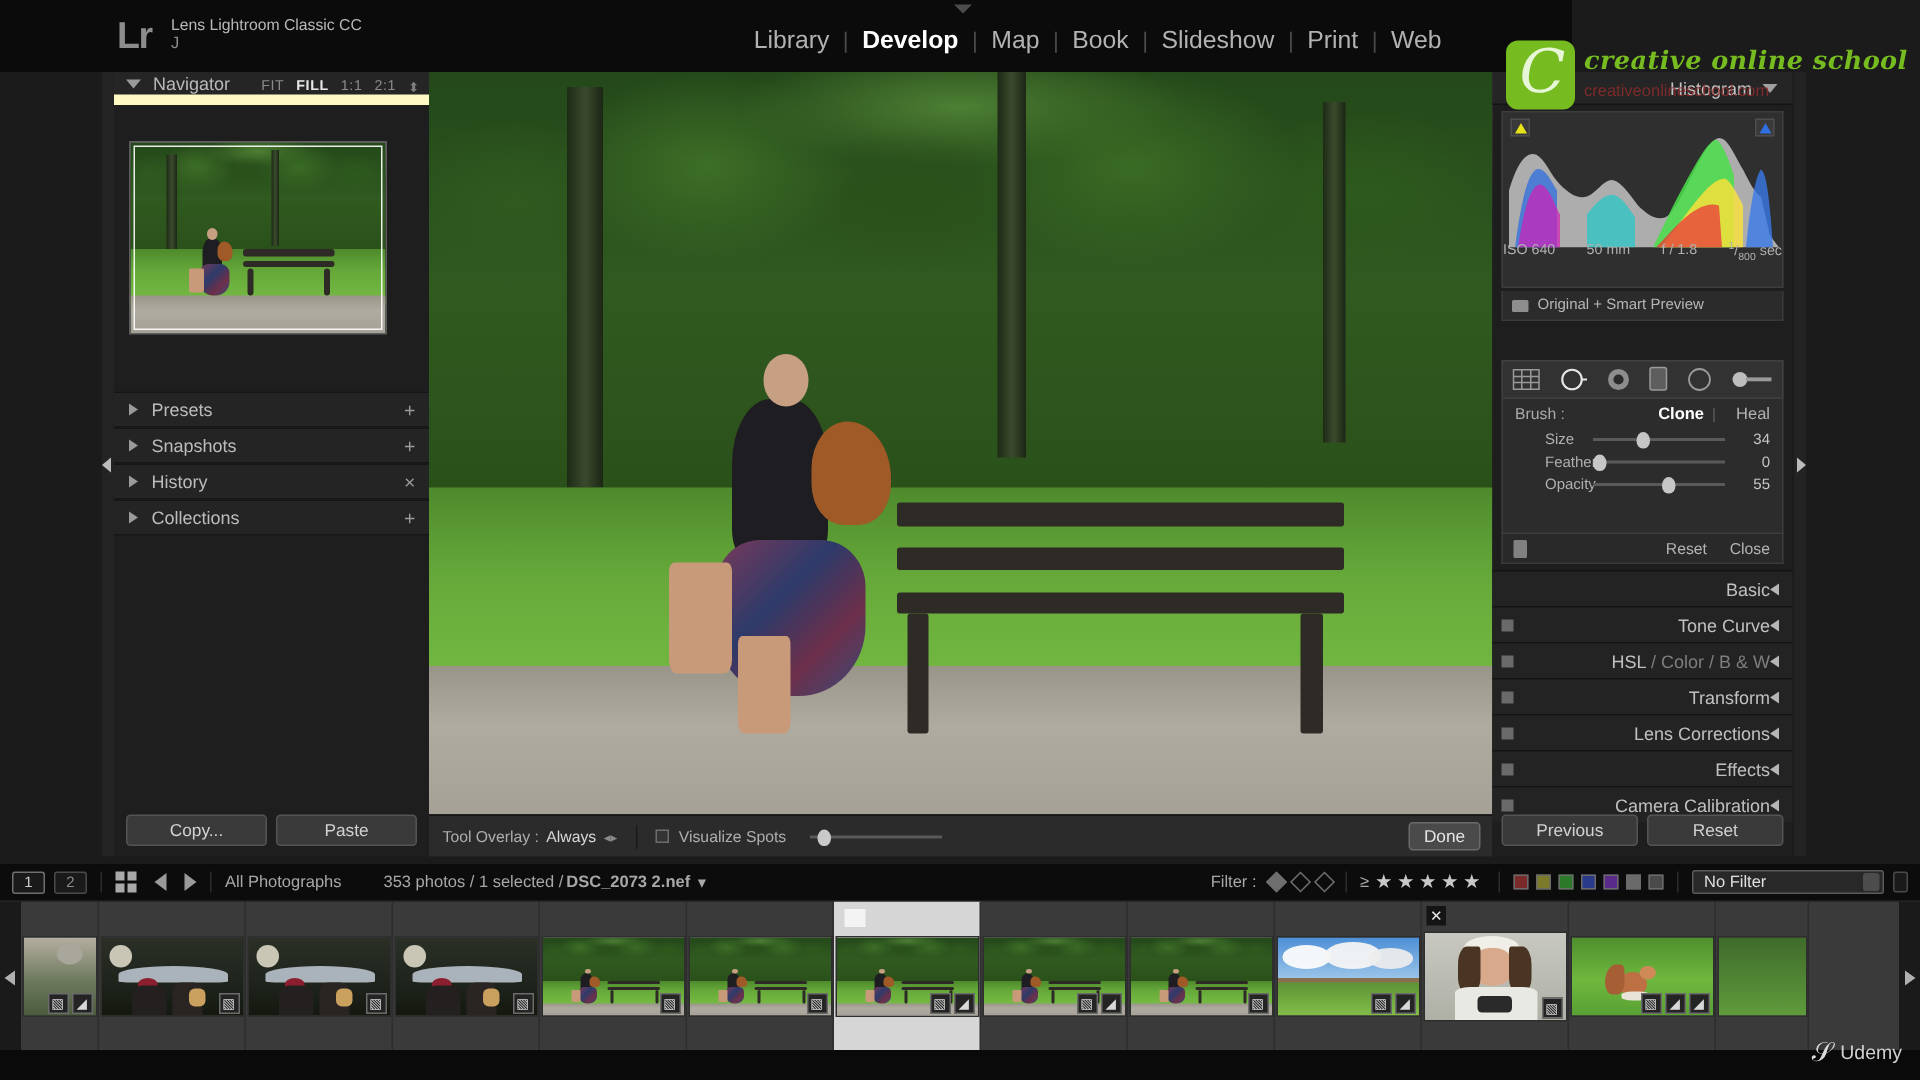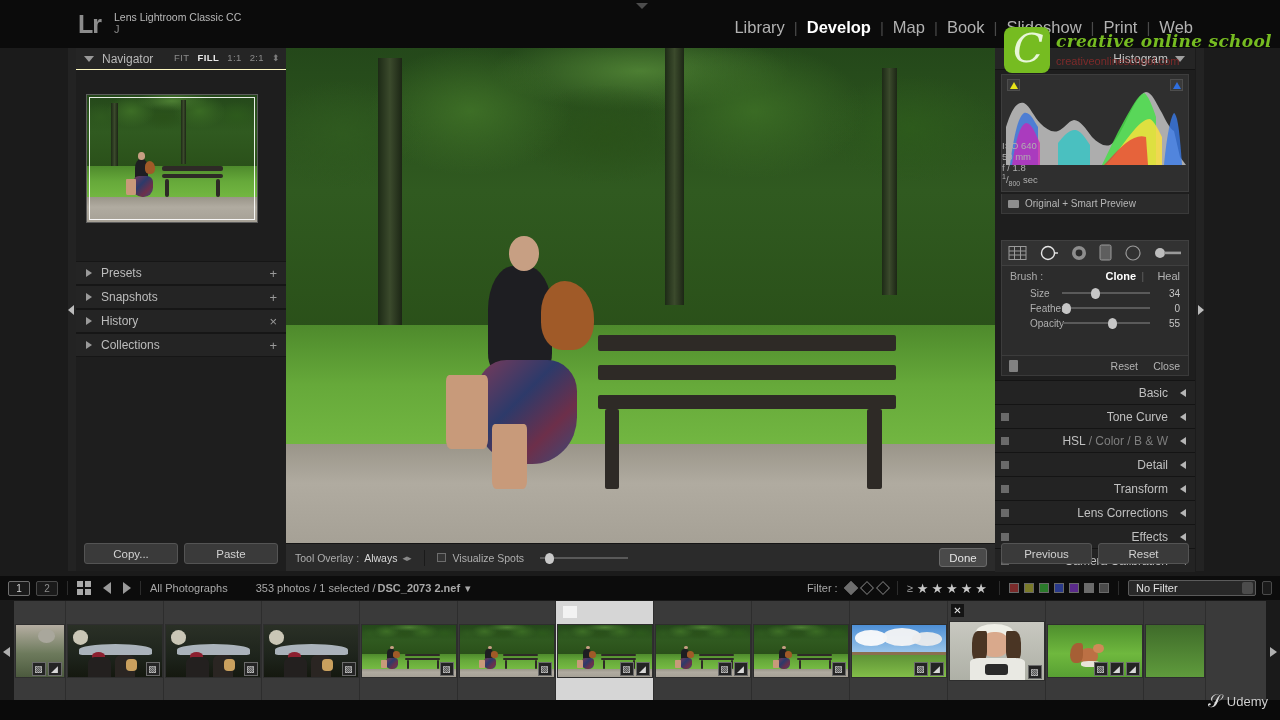--- a/index.html
+++ b/index.html
@@ -5,21 +5,21 @@
   * { box-sizing: border-box; margin: 0; padding: 0; }
   html, body {
     width: 1280px; height: 720px;
     background: #000; overflow: hidden;
     font-family: "Liberation Sans", sans-serif;
     -webkit-font-smoothing: antialiased;
   }
   #app { position: relative; width: 1280px; height: 720px; background: #1b1b1b; }
 
   
-  .topbar { position: absolute; left: 0; top: 0; width: 1280px; height: 48px; background: #0b0b0b; }
+  .topbar { position: absolute; left: 0; top: 0; width: 1048px; height: 48px; background: #0b0b0b; }
   .lr-logo { position: absolute; left: 78px; top: 10px; color: #8c8c8c; font-size: 25px;
              font-weight: bold; letter-spacing: -1px; font-family: "Liberation Sans", sans-serif; }
   .app-title { position: absolute; left: 114px; top: 11px; color: #b9b9b9; font-size: 10.5px; line-height: 12px; width: 170px;}
   .app-title .sub { color: #8c8c8c; font-size: 11px; }
   .modules { position: absolute; right: 78px; top: 18px; display: flex; align-items: center; gap: 0px; }
   .modules .mod { color: #b2b2b2; font-size: 16.5px; padding: 0 9px; cursor: pointer; }
   .modules .mod.active { color: #fff; font-weight: bold; }
   .modules .sep { color: #4a4a4a; font-size: 15px; }
   .arrow-top { position: absolute; left: 636px; top: 3px; width: 0; height: 0;
     border-left: 6px solid transparent; border-right: 6px solid transparent; border-top: 6px solid #4c4c4c; }
@@ -30,21 +30,21 @@
   .cos-watermark { position: absolute; left: 1004px; top: 27px; width: 250px; height: 44px; pointer-events: none; z-index: 40; }
   .cos-badge { position: absolute; left: 0; top: 0; width: 46px; height: 46px; background: #76bc21; border-radius: 8px; }
   .cos-badge span { position: absolute; left: 9px; top: -2px; font-family: "DejaVu Serif", serif;
      font-size: 40px; color: #e8f6d8; font-style: italic; }
   .cos-text { position: absolute; left: 52px; top: 4px; font-family: "DejaVu Serif", serif; font-style: italic;
      font-size: 17px; color: #76bc21; font-weight: bold; white-space: nowrap; letter-spacing: .3px;}
   .cos-url { position: absolute; left: 52px; top: 28px; font-size: 11px; color: #8d2b2b; white-space: nowrap; opacity: .85;}
 
   
   .leftpanel { position: absolute; left: 76px; top: 48px; width: 210px; height: 523px; background: #1e1e1e; }
-  .panel-hdr { position: relative; height: 22px; background: #252525; border-bottom: 1px solid #fef9c3;
+  .panel-hdr { position: relative; height: 22px; background: #252525; border-bottom: 7px solid #fef9c3;
                display: flex; align-items: center; padding: 0 8px; }
   .panel-hdr .tri { width: 0; height: 0; border-left: 5px solid transparent; border-right: 5px solid transparent;
                     border-top: 6px solid #999; margin-right: 8px; }
   .panel-hdr .ttl { color: #b9b9b9; font-size: 12px; }
   .navzoom { position: absolute; right: 6px; top: 4px; display: flex; gap: 8px; align-items: center; }
   .navzoom span { color: #8b8b8b; font-size: 9.5px; letter-spacing: .4px; cursor: pointer; }
   .navzoom span.on { color: #e8e8e8; font-weight: bold; }
   .navzoom .stepper { color: #7d7d7d; font-size: 9px; }
   .nav-preview { position: absolute; left: 10px; top: 46px; width: 172px; height: 129px; background: #2a2a2a;
      border: 1px solid #5c5c5c; overflow: hidden; }
@@ -87,22 +87,22 @@
      border: 1px solid #3d3d3d; }
   .hist-canvas { position: absolute; left: 4px; top: 12px; width: 180px; height: 78px; }
   .clip-l { position: absolute; left: 5px; top: 4px; width: 13px; height: 12px; background: #3a3a3a;
      border: 1px solid #4d4d4d; }
   .clip-l i { position: absolute; left: 1.5px; top: 2px; width: 0; height: 0; border-left: 4.5px solid transparent;
      border-right: 4.5px solid transparent; border-bottom: 7px solid #e8e318; }
   .clip-r { position: absolute; right: 5px; top: 4px; width: 13px; height: 12px; background: #3a3a3a;
      border: 1px solid #4d4d4d; }
   .clip-r i { position: absolute; left: 1.5px; top: 2px; width: 0; height: 0; border-left: 4.5px solid transparent;
      border-right: 4.5px solid transparent; border-bottom: 7px solid #2f6fe0; }
-  .exif { position: absolute; left: 0; bottom: 4px; width: 100%; display: flex; justify-content: space-between;
-     color: #b0b0b0; font-size: 9.5px; flex-direction: column; }
+  .exif { position: absolute; left: 0; bottom: 16px; width: 100%; display: flex; justify-content: space-between;
+     color: #b0b0b0; font-size: 9.5px; }
   .exif .frac sup { font-size: 7px; } .exif .frac sub { font-size: 7px; }
   .smartprev { position: absolute; left: 6px; top: 146px; width: 188px; height: 20px; background: #2b2b2b;
      border: 1px solid #3a3a3a; border-top: none; display: flex; align-items: center; padding-left: 6px; }
   .smartprev .ico { width: 11px; height: 8px; background: #8e8e8e; border-radius: 1px; margin-right: 6px; }
   .smartprev .t { color: #b6b6b6; font-size: 10px; }
 
   .toolstrip { position: absolute; left: 6px; top: 150px; width: 188px; height: 26px; background: #323232;
      border: 1px solid #404040; display: flex; align-items: center; justify-content: space-around; }
   .spotpanel { position: absolute; left: 6px; top: 176px; width: 188px; height: 90px; background: #2c2c2c;
      border: 1px solid #3c3c3c; border-top: none; }
@@ -119,21 +119,21 @@
   .rcfoot { position: absolute; left: 6px; top: 266px; width: 188px; height: 20px; background: #292929;
      border: 1px solid #3a3a3a; border-top: none; display: flex; align-items: center; }
   .rcfoot .sw { width: 9px; height: 12px; background: #818181; margin-left: 7px; border-radius: 1px;}
   .rcfoot .reset { position: absolute; right: 50px; color: #b3b3b3; font-size: 10.5px; cursor: pointer; }
   .rcfoot .close { position: absolute; right: 8px; color: #b3b3b3; font-size: 10.5px; cursor: pointer; }
 
   .rsections { position: absolute; left: 0; top: 290px; width: 200px; }
   .rsec { position: relative; height: 24px; border-top: 1px solid #141414; display: flex; align-items: center;
      justify-content: flex-end; padding-right: 9px; background: #232323; }
   .rsec .sw { position: absolute; left: 6px; width: 8px; height: 8px; background: #6a6a6a; }
-  .rsec .lbl { color: #c0c0c0; font-size: 12px; margin-right: 12px; }
+  .rsec .lbl { color: #c0c0c0; font-size: 12px; margin-right: 0; }
   .rsec .lbl .dim { color: #7e7e7e; }
   .rsec .tri { width: 0; height: 0; border-top: 4.5px solid transparent; border-bottom: 4.5px solid transparent;
      border-right: 6px solid #b5b5b5; }
   .rightbtns { position: absolute; left: 6px; bottom: 7px; width: 188px; display: flex; gap: 6px; }
 
   
   .side-l { position: absolute; left: 68px; top: 48px; width: 8px; height: 523px; background: #232323; cursor: pointer; }
   .side-r { position: absolute; left: 1196px; top: 48px; width: 8px; height: 523px; background: #232323; cursor: pointer; }
   .side-l i { position: absolute; left: 0px; top: 257px; width: 0; height: 0; border-top: 5px solid transparent;
      border-bottom: 5px solid transparent; border-right: 6px solid #bcbcbc; }
@@ -460,25 +460,20 @@
           <span class="tri"></span>
         </div>
         <div class="rsec">
           <span class="sw"></span>
           <span class="lbl">Tone Curve</span>
           <span class="tri"></span>
         </div>
         <div class="rsec">
           <span class="sw"></span>
           <span class="lbl"><span>HSL</span><span class="dim"> / Color</span><span class="dim"> / B &amp; W</span></span>
-          <span class="tri"></span>
-        </div>
-        <div class="rsec">
-          <span class="sw"></span>
-          <span class="lbl">Detail</span>
           <span class="tri"></span>
         </div>
         <div class="rsec">
           <span class="sw"></span>
           <span class="lbl">Transform</span>
           <span class="tri"></span>
         </div>
         <div class="rsec">
           <span class="sw"></span>
           <span class="lbl">Lens Corrections</span>

